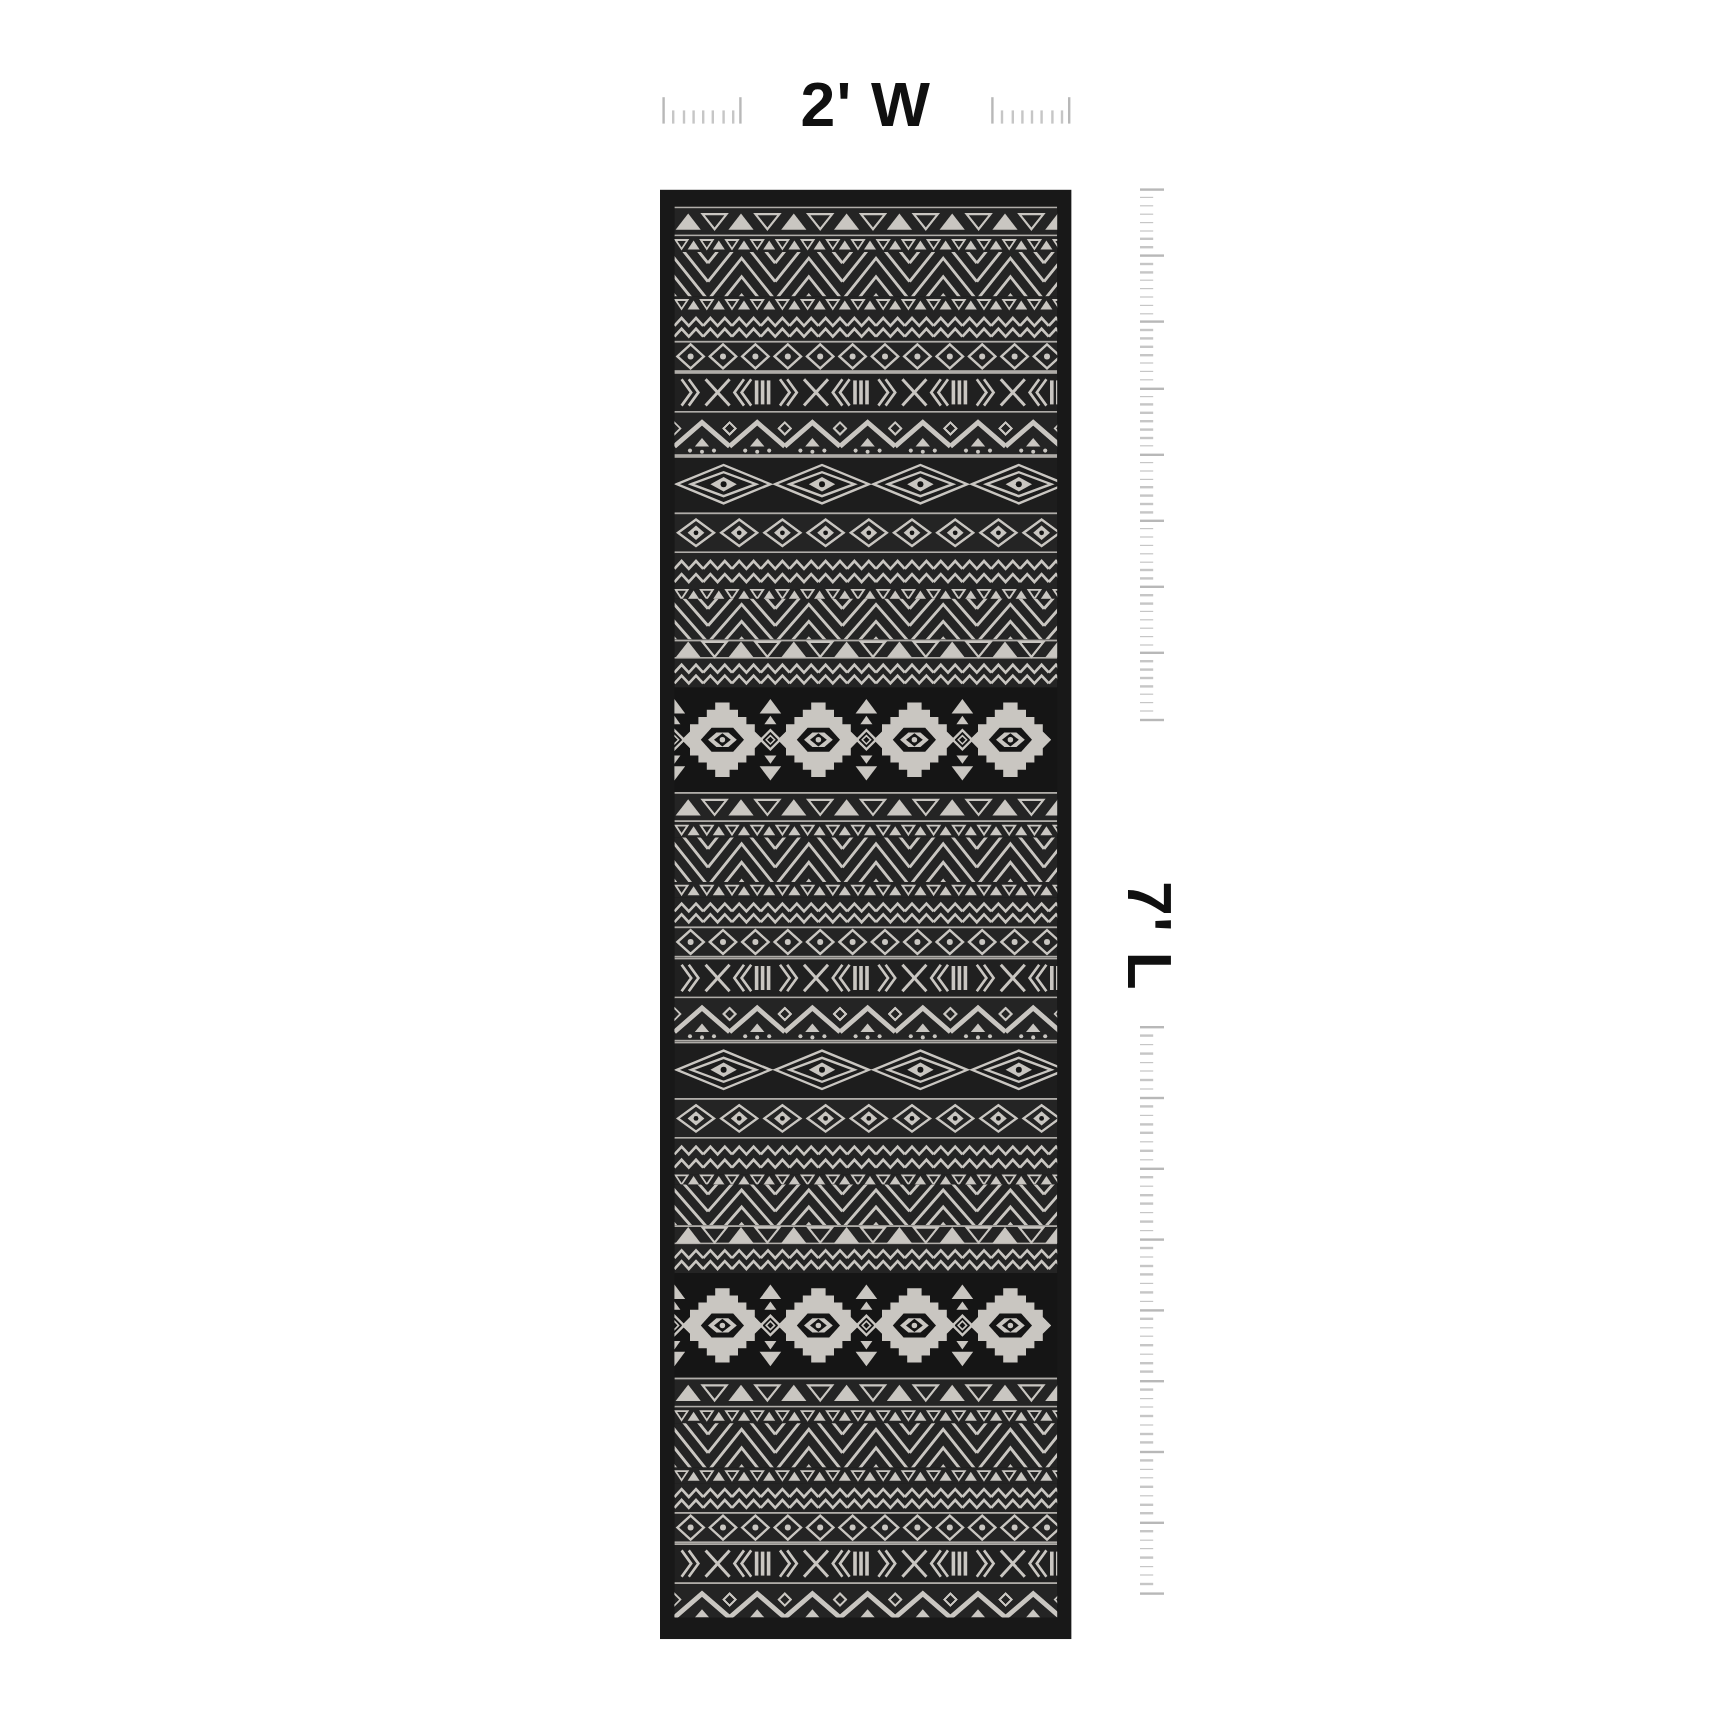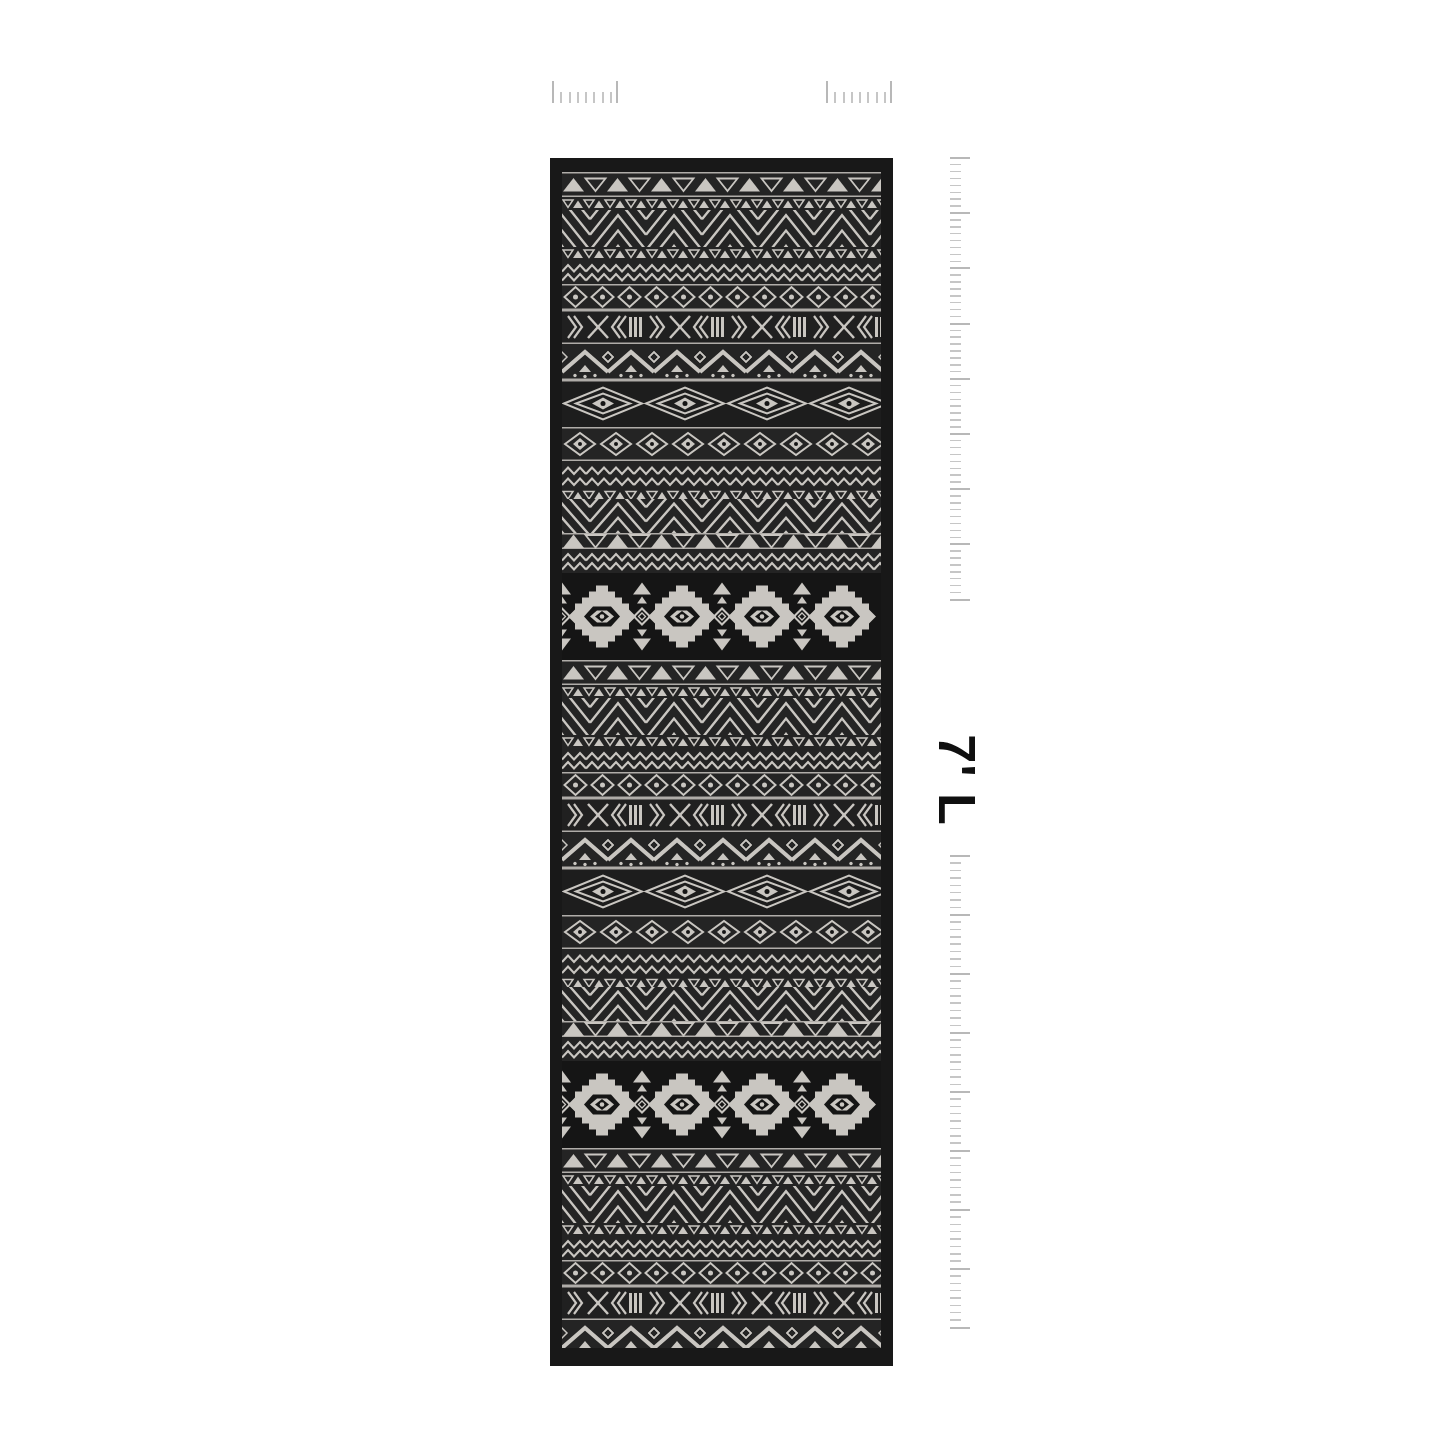--- a/index.html
+++ b/index.html
@@ -17,20 +17,21 @@
   .hruler .tick{position:absolute;bottom:0;width:2px;}
   .vruler{position:absolute;width:20px;}
   .vruler .tick{position:absolute;left:0;}
   .rug-svg{position:absolute;left:550px;top:158px;}
 </style>
 </head>
 <body>
 
 <div class="stage">
 
+  <div id="width-label" class="dim-label" style="color: rgb(16, 16, 16);">2' W</div>
 
   <div id="top-ruler-left" class="hruler" style="left:552px;top:81px;width:66px;">
       <div class="tick" style="left: 0px; height: 22px; background: rgb(184, 184, 184);"></div>
       <div class="tick" style="left: 8.25px; height: 11px; background: rgb(198, 198, 198);"></div>
       <div class="tick" style="left: 16.5px; height: 11px; background: rgb(198, 198, 198);"></div>
       <div class="tick" style="left: 24.75px; height: 11px; background: rgb(198, 198, 198);"></div>
       <div class="tick" style="left: 33px; height: 11px; background: rgb(198, 198, 198);"></div>
       <div class="tick" style="left: 41.25px; height: 11px; background: rgb(198, 198, 198);"></div>
       <div class="tick" style="left: 49.5px; height: 11px; background: rgb(198, 198, 198);"></div>
       <div class="tick" style="left: 57.75px; height: 11px; background: rgb(198, 198, 198);"></div>

